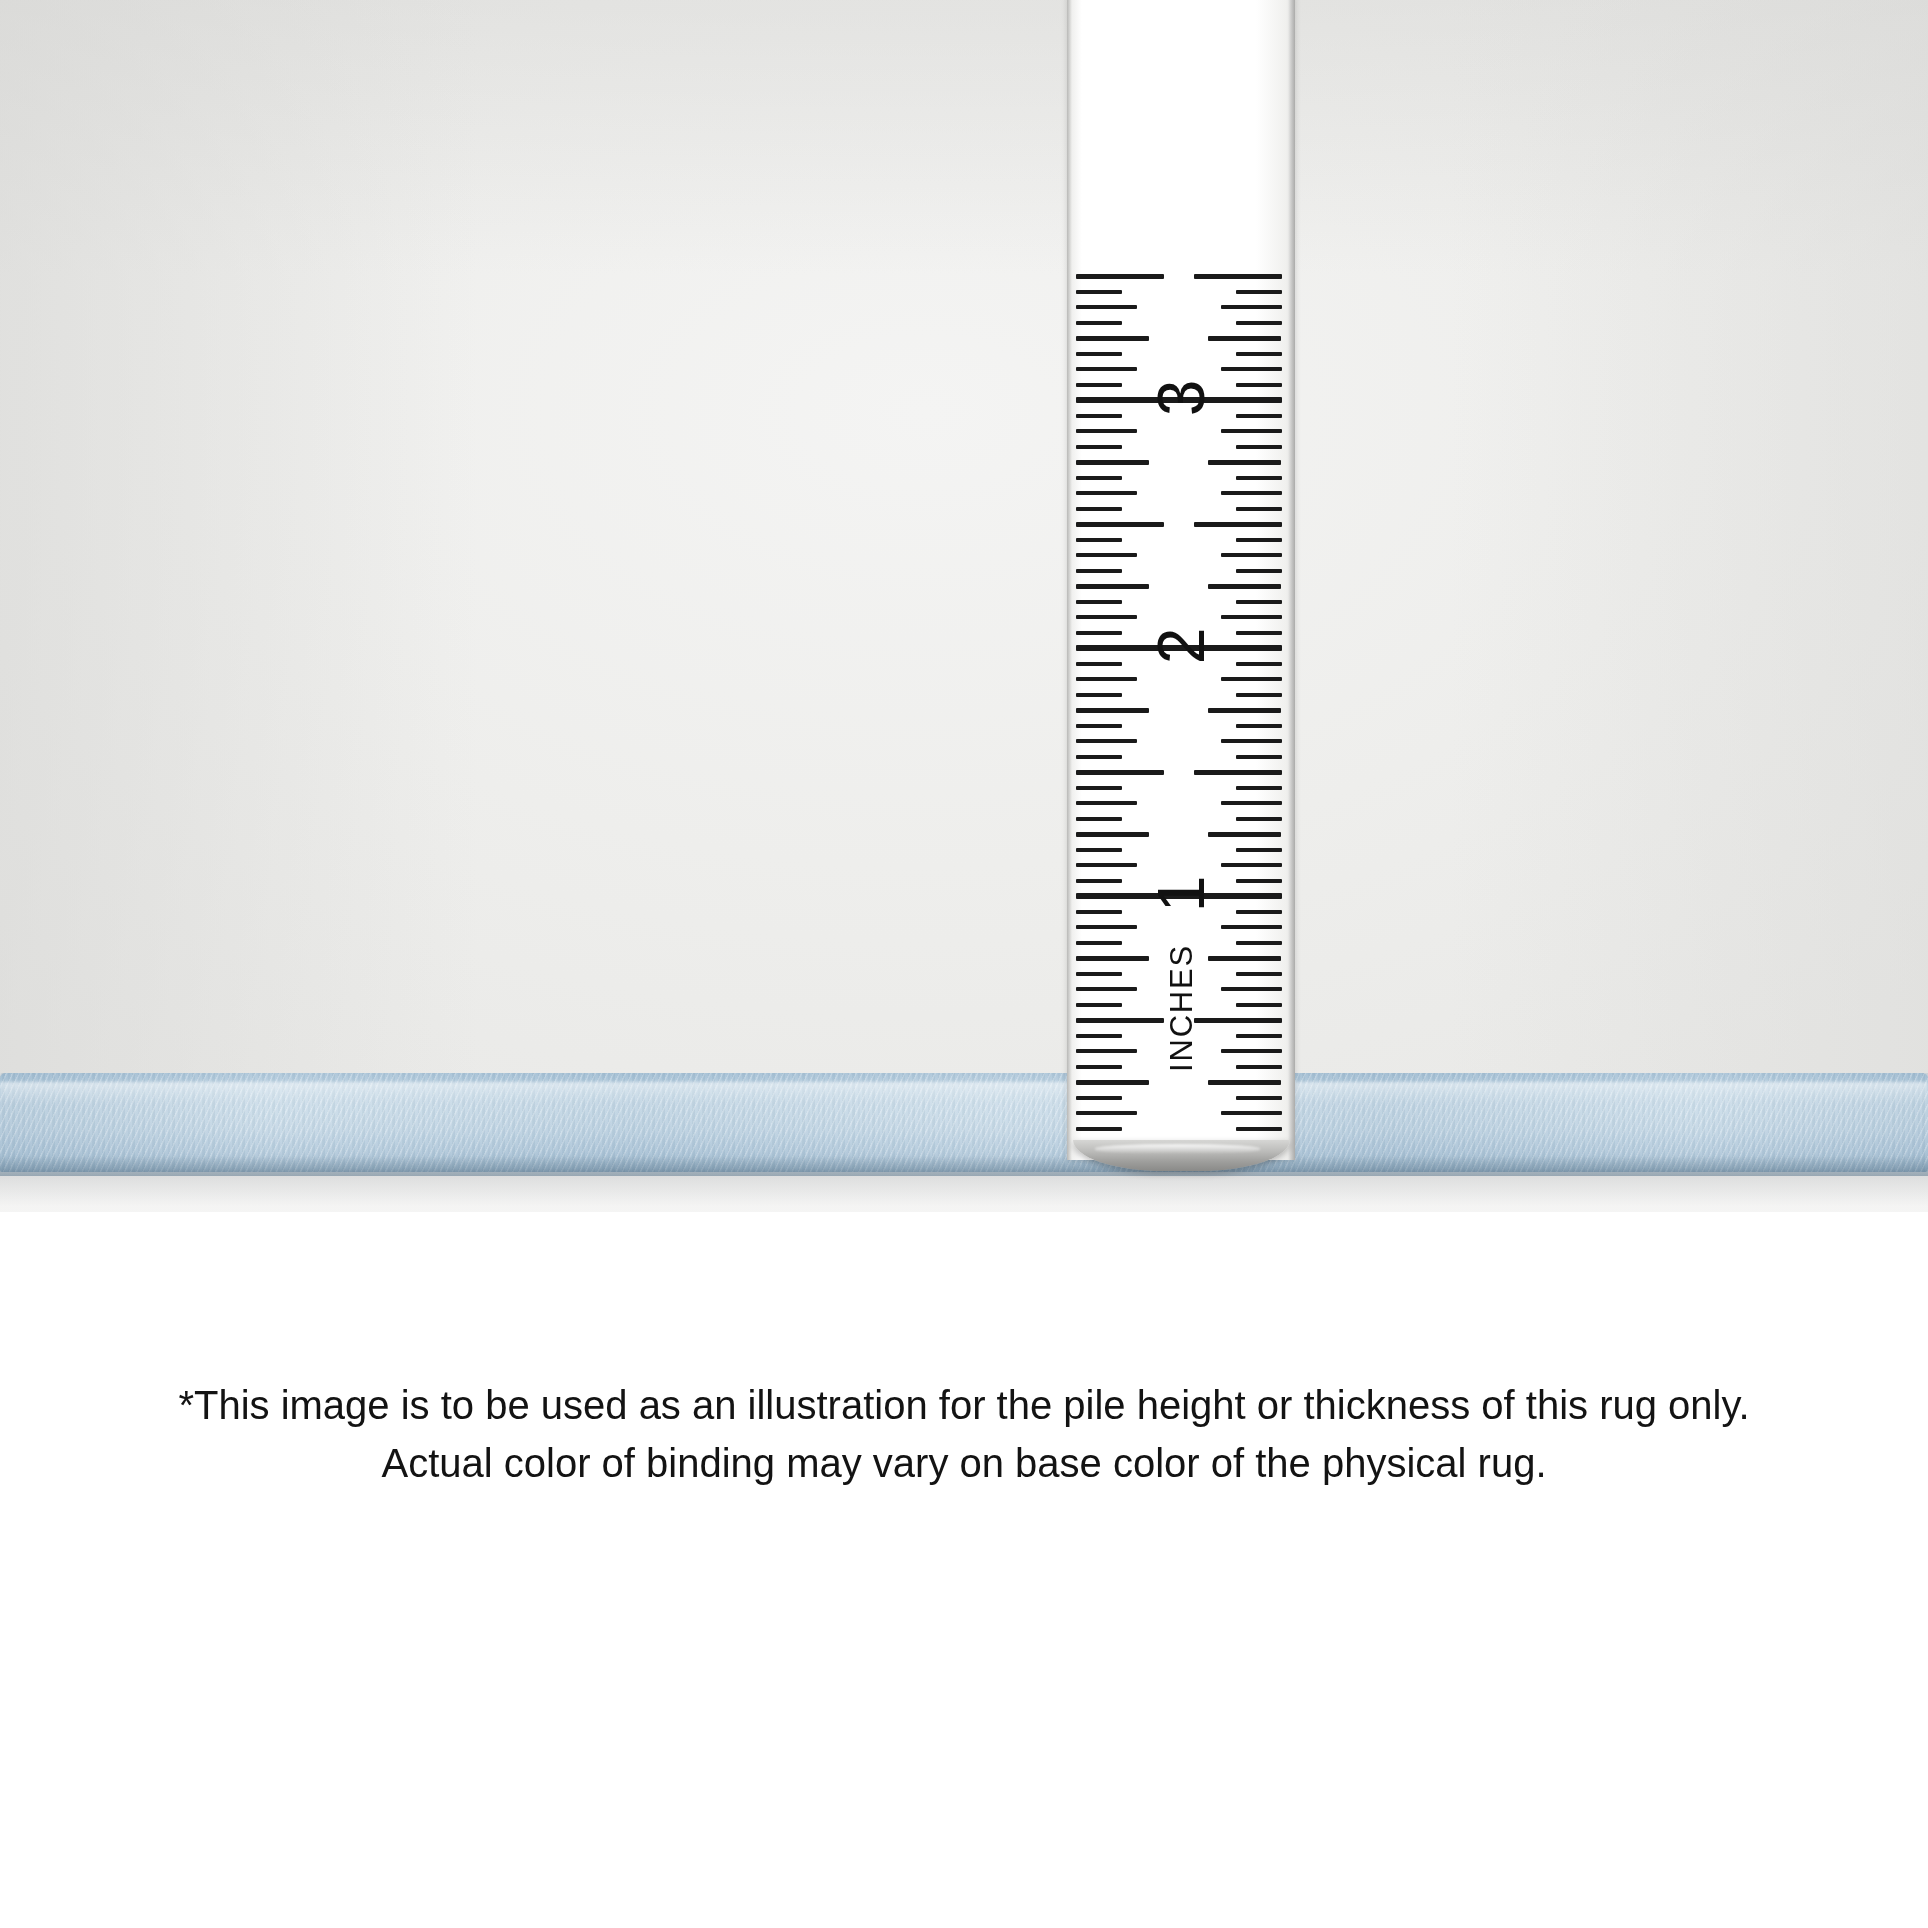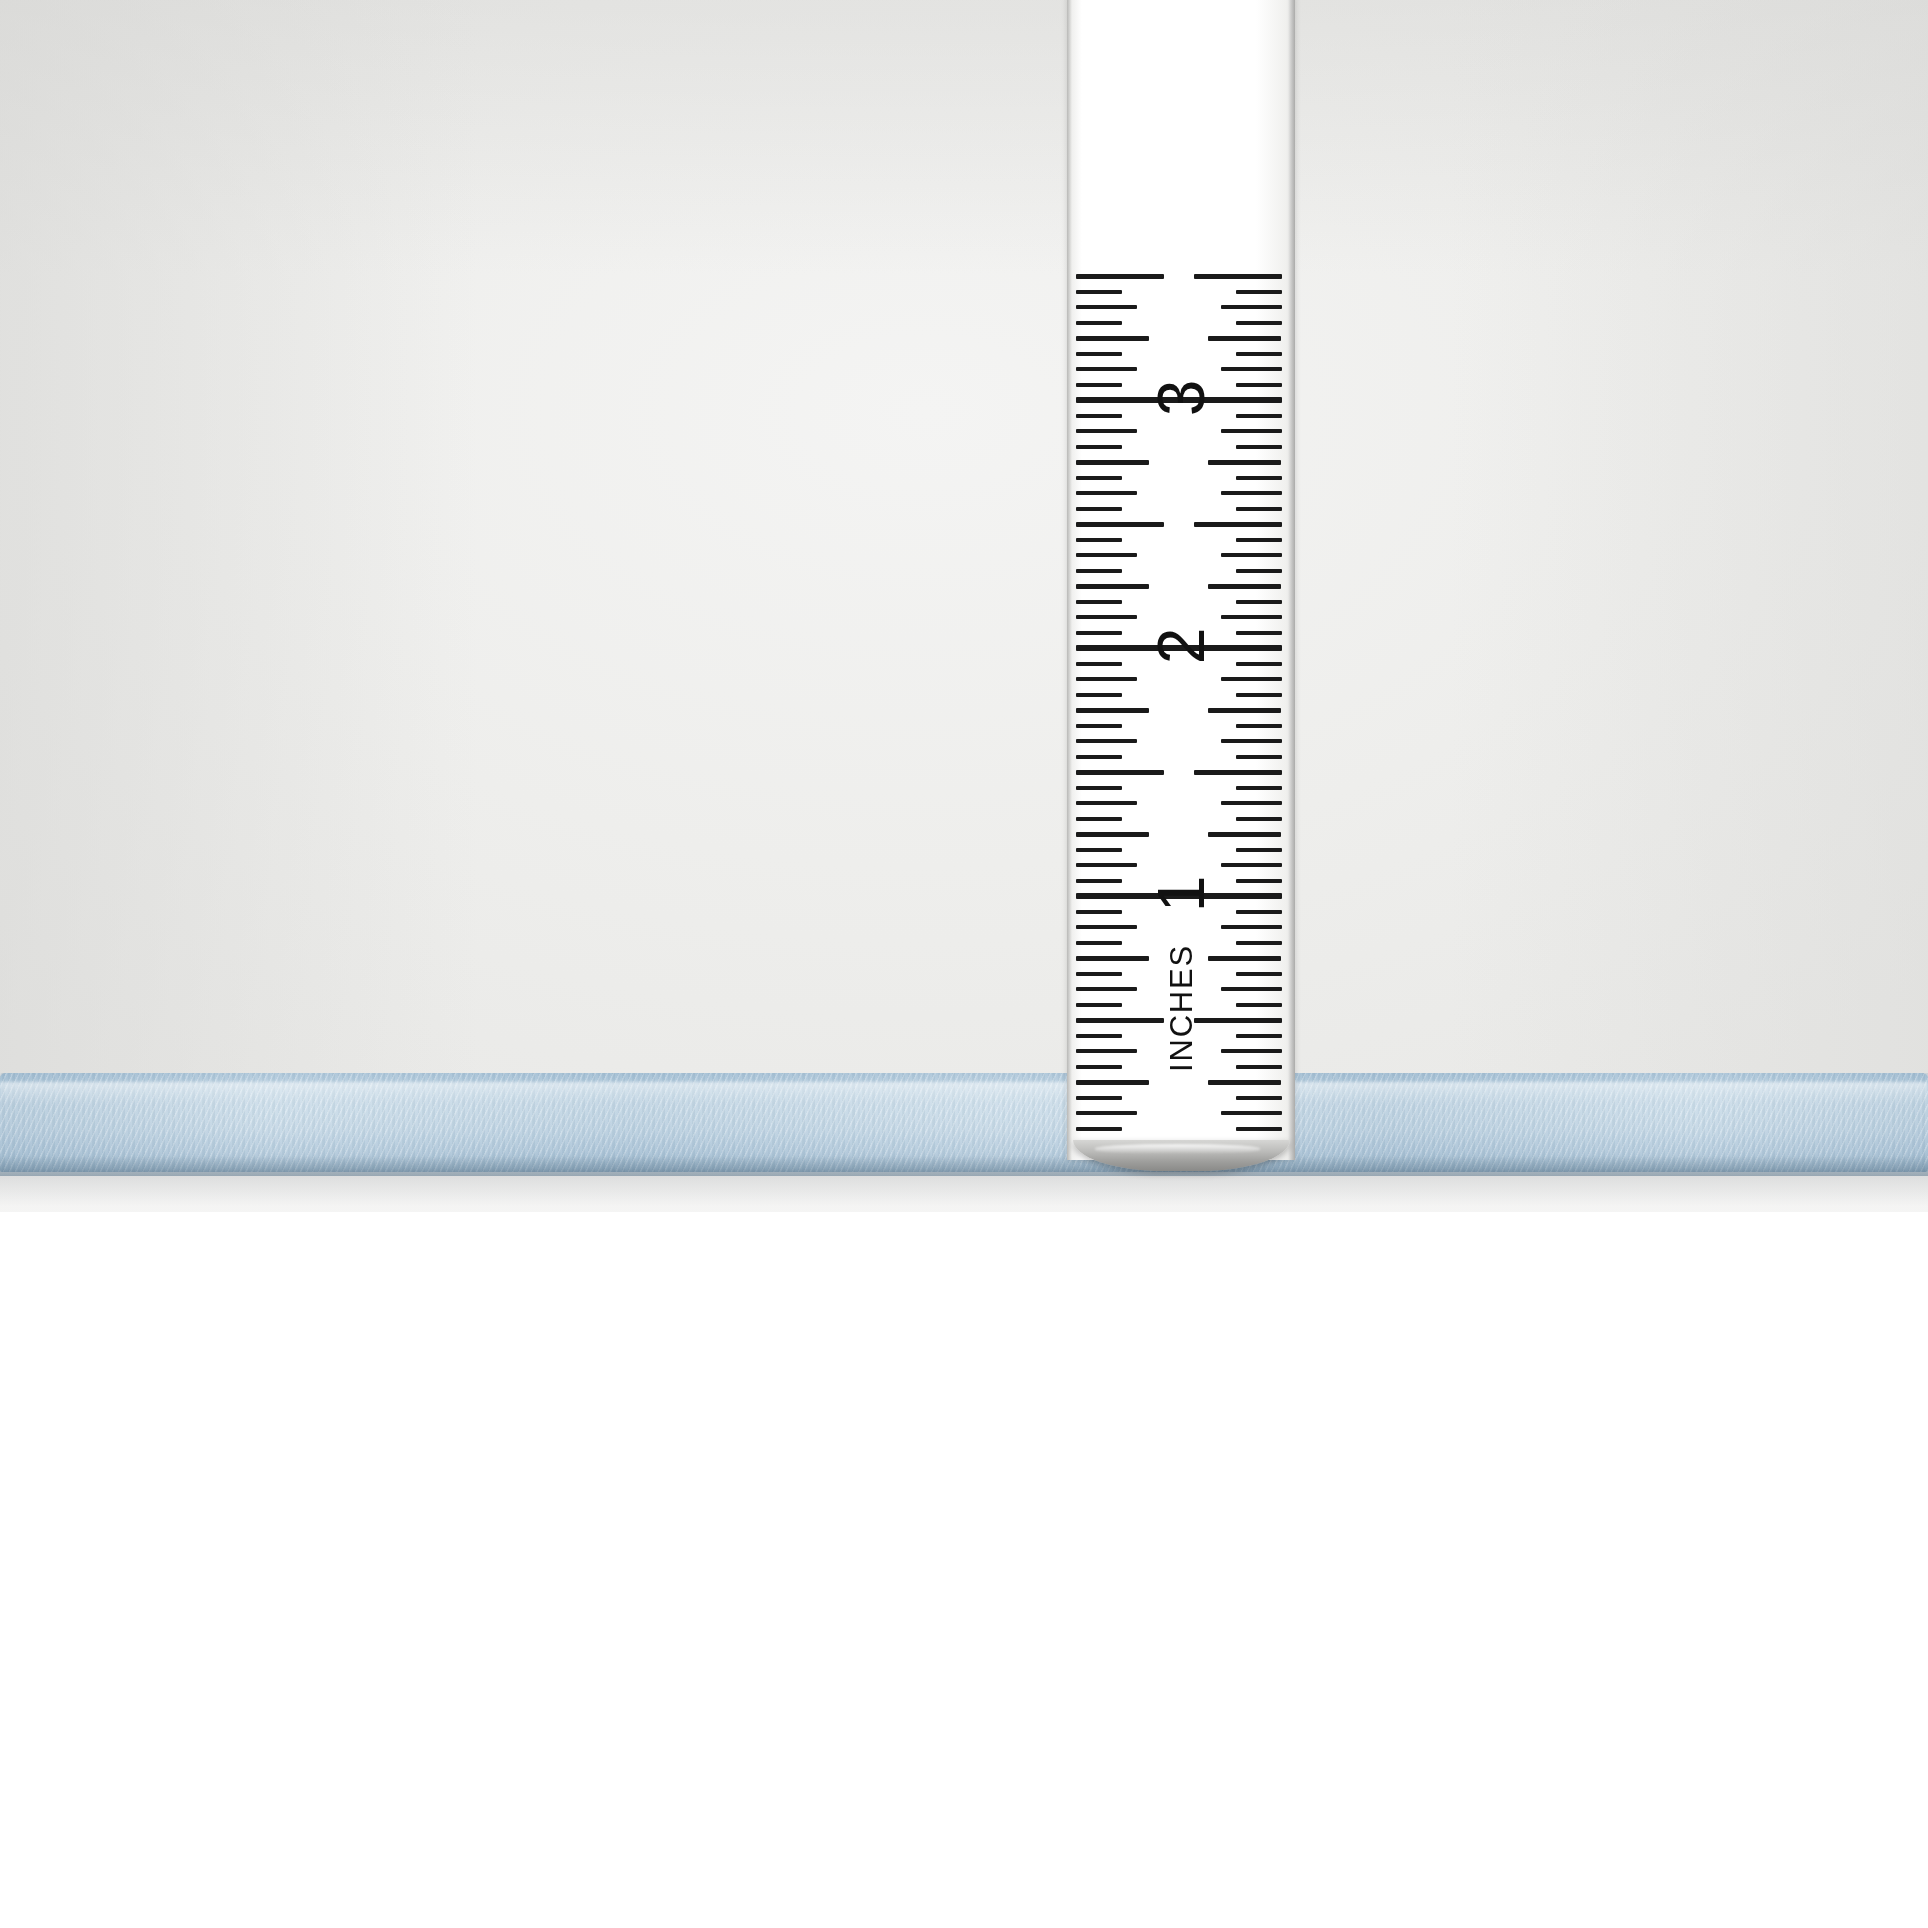--- a/index.html
+++ b/index.html
@@ -428,15 +428,19 @@
           <div class="num inch-number" style="left: 81px; top: 617px; width: 66px; text-align: center;">2</div>
           <div class="num inch-number" style="left: 81px; top: 369px; width: 66px; text-align: center;">3</div>
           <div class="num unit-label" style="left: 32px; top: 994px; width: 165px; text-align: center;">INCHES</div>
         </div>
       <div class="ruler-tip"></div>
       <div class="ruler-tip-gloss"></div>
     </div>
 
   </div>
 
+  <div class="caption">
+    <span class="line">*This image is to be used as an illustration for the pile height or thickness of this rug only.</span>
+    <span class="line">Actual color of binding may vary on base color of the physical rug.</span>
+  </div>
 
 </div>
 
 
 </body></html>

